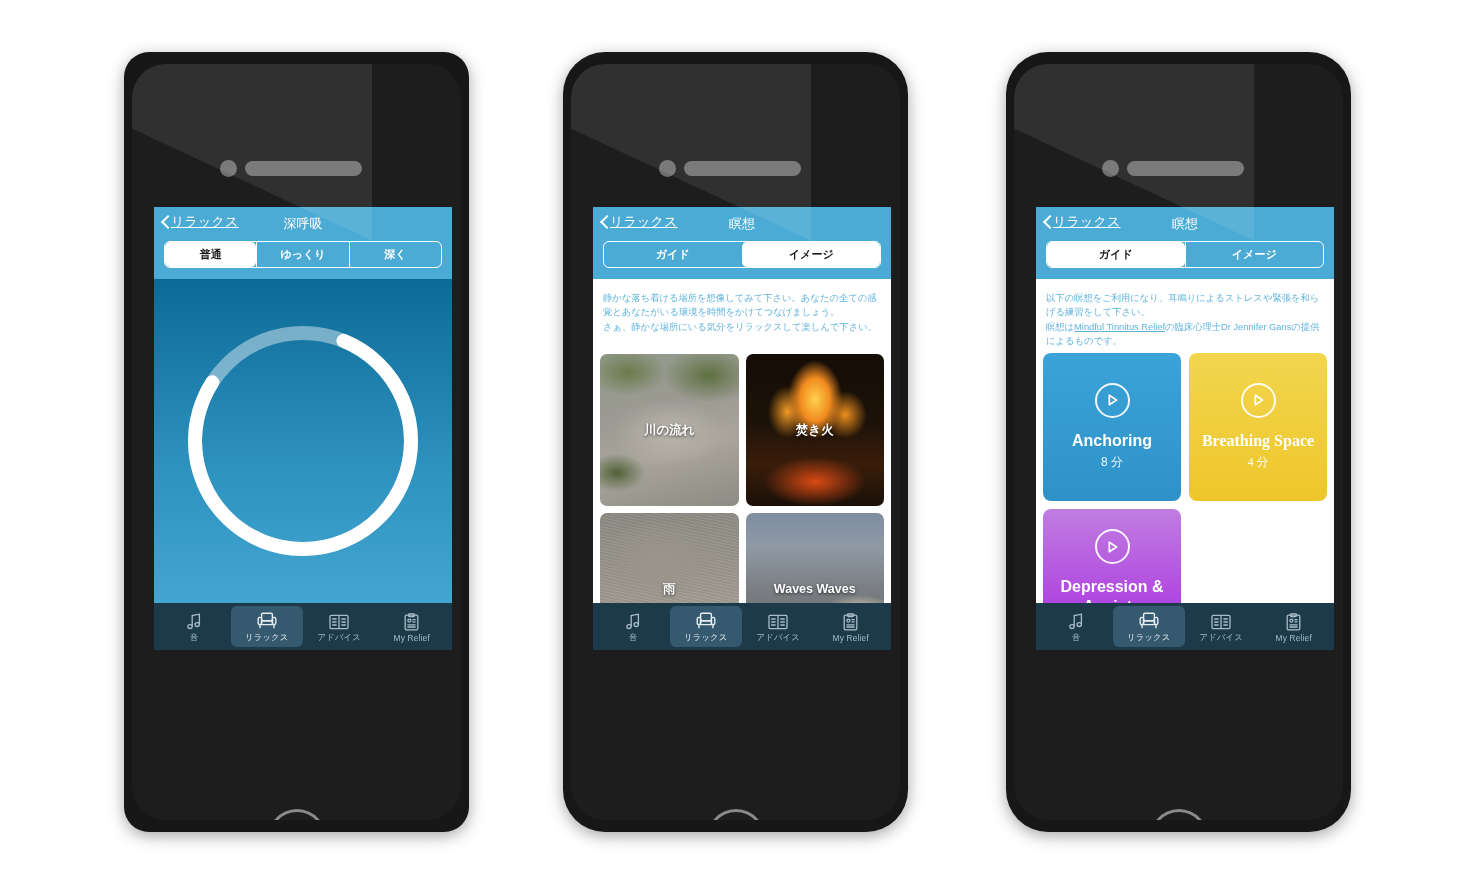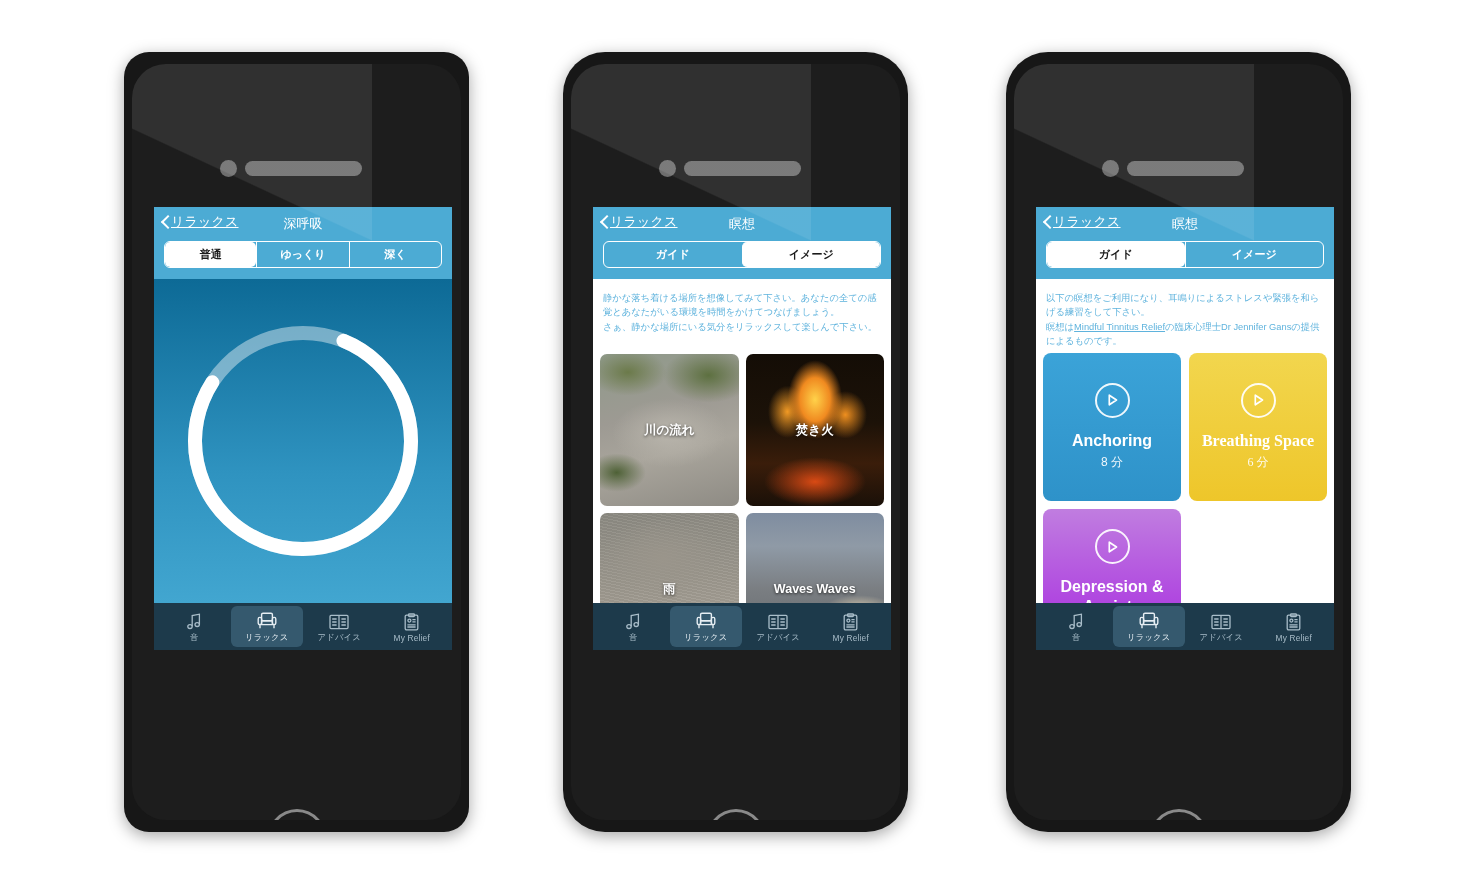--- a/index.html
+++ b/index.html
@@ -498,21 +498,21 @@
               <span class="med-title">Anchoring</span>
               <span class="med-dur">8 分</span>
             </div>
             <div class="med-card" style="background:linear-gradient(180deg,#f2d64e 0%,#eec62a 100%);font-family:Liberation Serif, serif;">
               <span class="play-ic">
                 <svg width="13" height="14" viewBox="0 0 13 14">
                     <path d="M3.3 2.2 L10.5 7 L3.3 11.8 Z" fill="none" stroke="#ffffff" stroke-width="1.7" stroke-linejoin="round"></path>
                   </svg>
               </span>
               <span class="med-title">Breathing Space</span>
-              <span class="med-dur">6 分</span>
+              <span class="med-dur">4 分</span>
             </div>
             <div class="med-card" style="background:linear-gradient(180deg,#c07de0 0%,#a626e0 100%);">
               <span class="play-ic">
                 <svg width="13" height="14" viewBox="0 0 13 14">
                     <path d="M3.3 2.2 L10.5 7 L3.3 11.8 Z" fill="none" stroke="#ffffff" stroke-width="1.7" stroke-linejoin="round"></path>
                   </svg>
               </span>
               <span class="med-title">Depression &amp; Anxiety</span>
               <span class="med-dur">13 分</span>
             </div>

